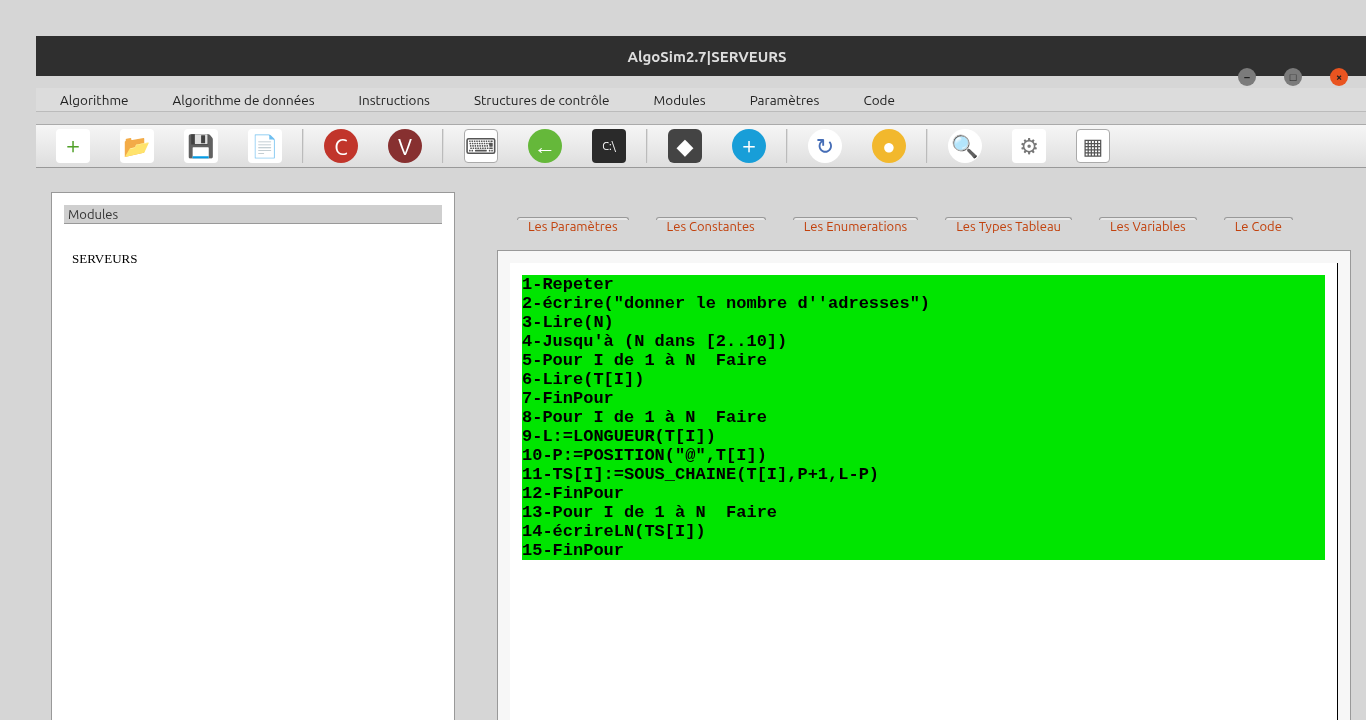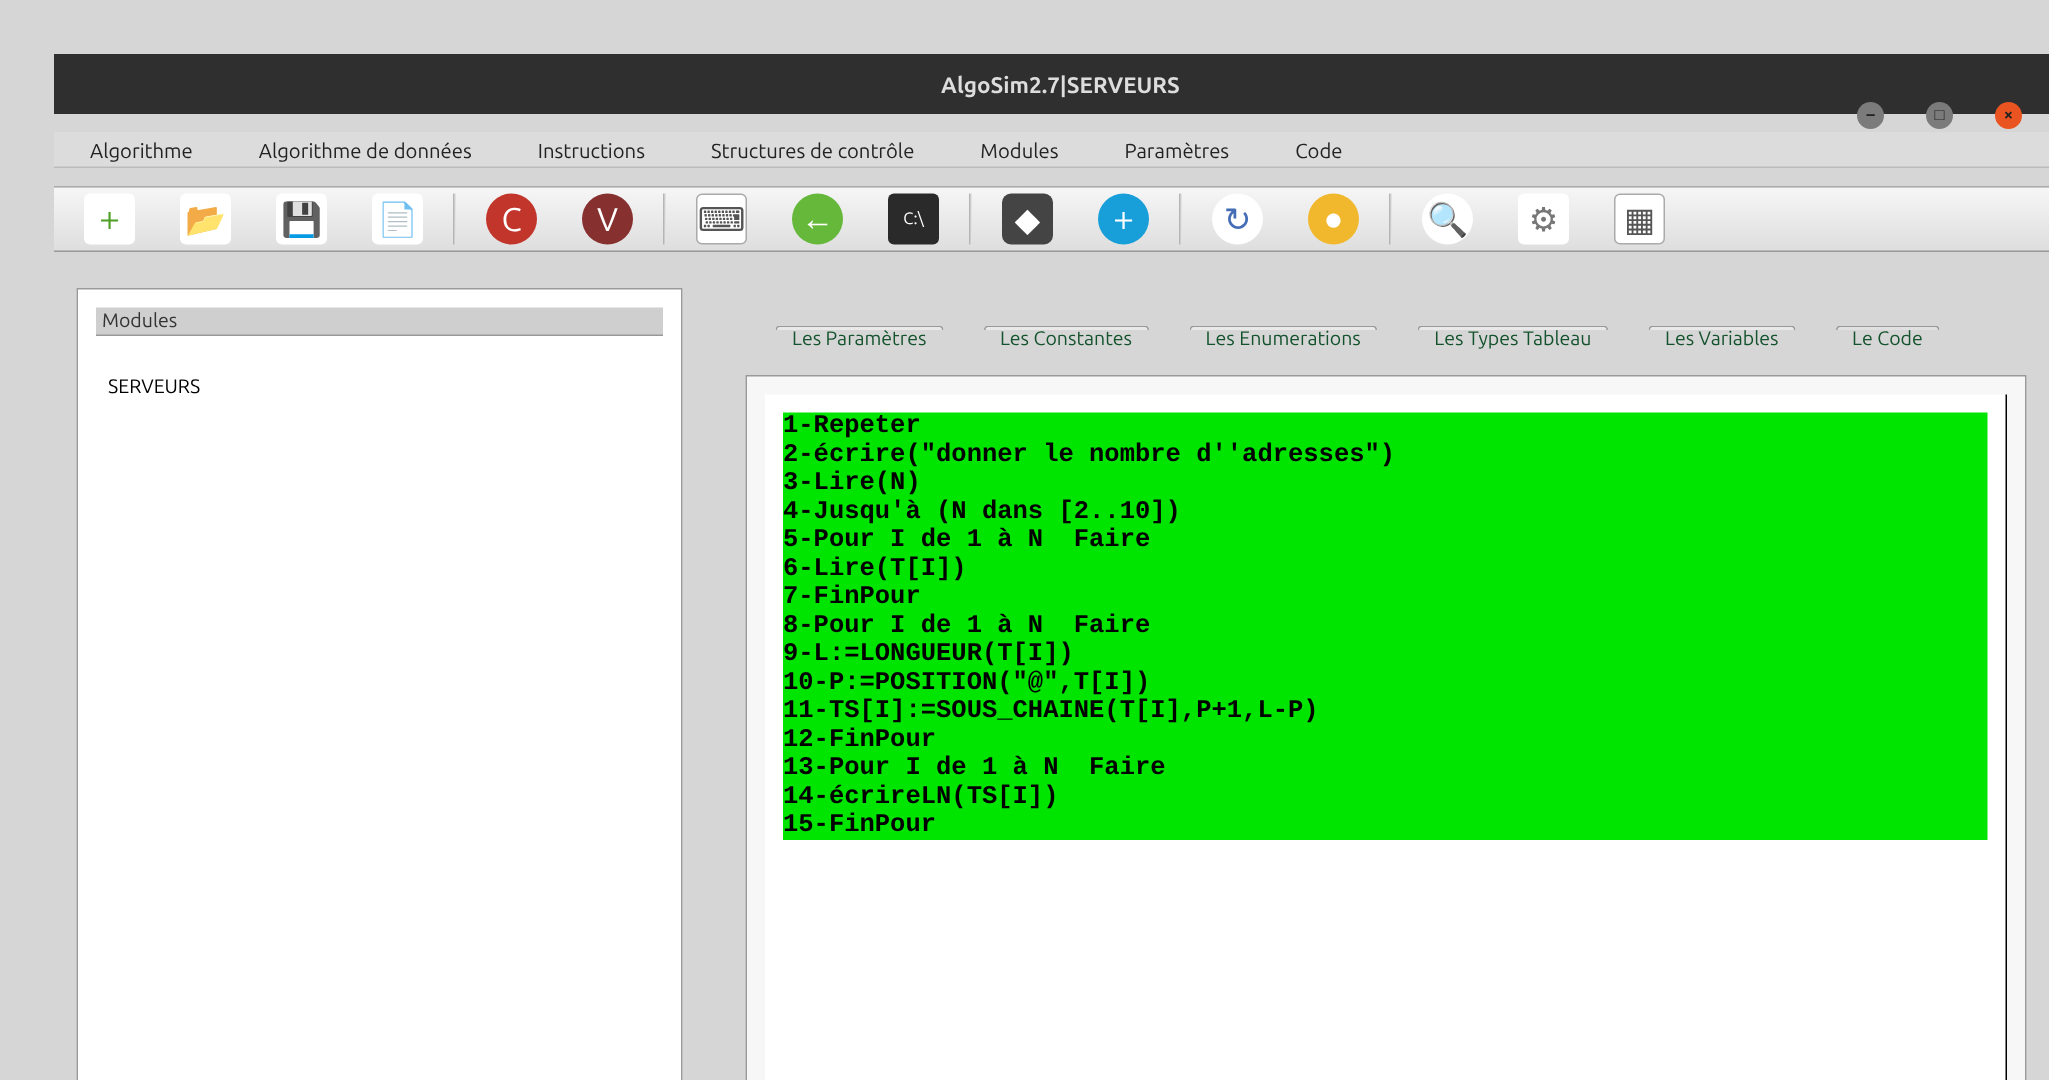--- a/index.html
+++ b/index.html
@@ -59,29 +59,29 @@
   padding: 0 3px 3px 3px; gap: 6px;
 }
 .leftpanel {
   width: 404px; background: #fff; border: 1px solid #999;
   display: flex; flex-direction: column;
 }
 .leftpanel .head {
   background: #cfcfcf; border-bottom: 1px solid #999;
   font-size: 13px; color: #333; padding: 2px 4px;
 }
-.leftpanel .item { font-size: 13px; padding: 3px 8px; }
+.leftpanel .item { font-size: 13px; padding: 3px 8px; font-family: Liberation Serif, serif; }
 
 .mainpanel { flex: 1; display: flex; flex-direction: column; }
 .tabs {
   height: 22px; display: flex; gap: 3px; padding-left: 8px; font-size: 13px;
 }
 .tab {
   background: #e9e9e9; border: 1px solid #999; border-bottom: none;
-  border-radius: 3px 3px 0 0; padding: 1px 10px; color: #14532d;
+  border-radius: 3px 3px 0 0; padding: 1px 10px; color: #c2410c;
   position: relative; top: 1px;
 }
 .tab.active { background: #e0e0e0; font-weight: normal; padding-left: 10px; }
 
 .codewrap {
   flex: 1; border: 1px solid #999; background: #f7f7f7;
   display: flex;
 }
 .code-area {
   flex: 1; background: #fff; border-right: 1px solid #000000;

